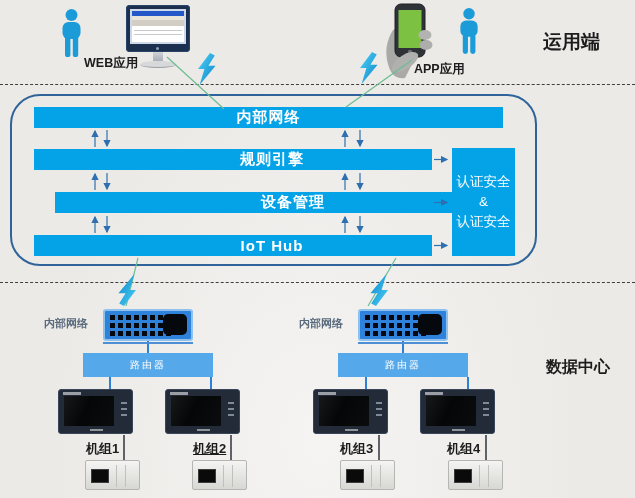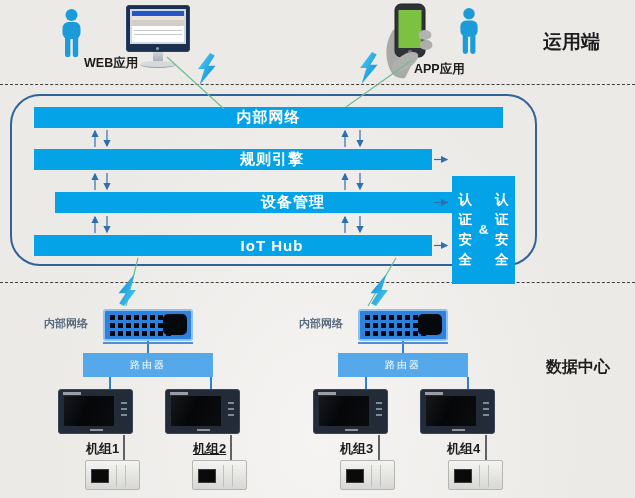--- a/index.html
+++ b/index.html
@@ -16,22 +16,22 @@
     border:2px solid #2f6399;border-radius:30px;background:transparent;
   }
   .bar{
     position:absolute;background:#04a3e8;color:#ffffff;font-weight:bold;
     font-size:15px;display:flex;align-items:center;justify-content:center;
     box-sizing:border-box;letter-spacing:1px;
   }
   .bar.narrow{padding-left:78px;}
   .auth-box{
     position:absolute;left:452px;top:148px;width:63px;height:108px;background:#04a3e8;
-    color:#fff;font-weight:bold;font-size:13.5px;display:flex;
-    align-items:center;justify-content:center;line-height:1.5;text-align:center;margin-top:28px;
+    color:#fff;font-weight:normal;font-size:13.5px;display:flex;flex-direction:column;
+    align-items:center;justify-content:center;line-height:1.5;text-align:center;
   }
   .switch{
     position:absolute;width:90px;height:32px;background:#2e82dc;border:2px solid #8ec1ee;
     border-radius:3px;box-sizing:border-box;
   }
   .switch::after{content:"";position:absolute;left:-2px;right:-2px;bottom:-5px;height:2px;background:#4d8fd6;}
   .ports{position:absolute;left:5px;top:4px;display:grid;grid-template-columns:repeat(8,5px);grid-auto-rows:5px;gap:3px;}
   .ports i{background:#05080c;display:block;}
   .uplink{position:absolute;right:4px;top:3px;width:24px;height:21px;background:#05080c;border-radius:5px;}
   .router{

